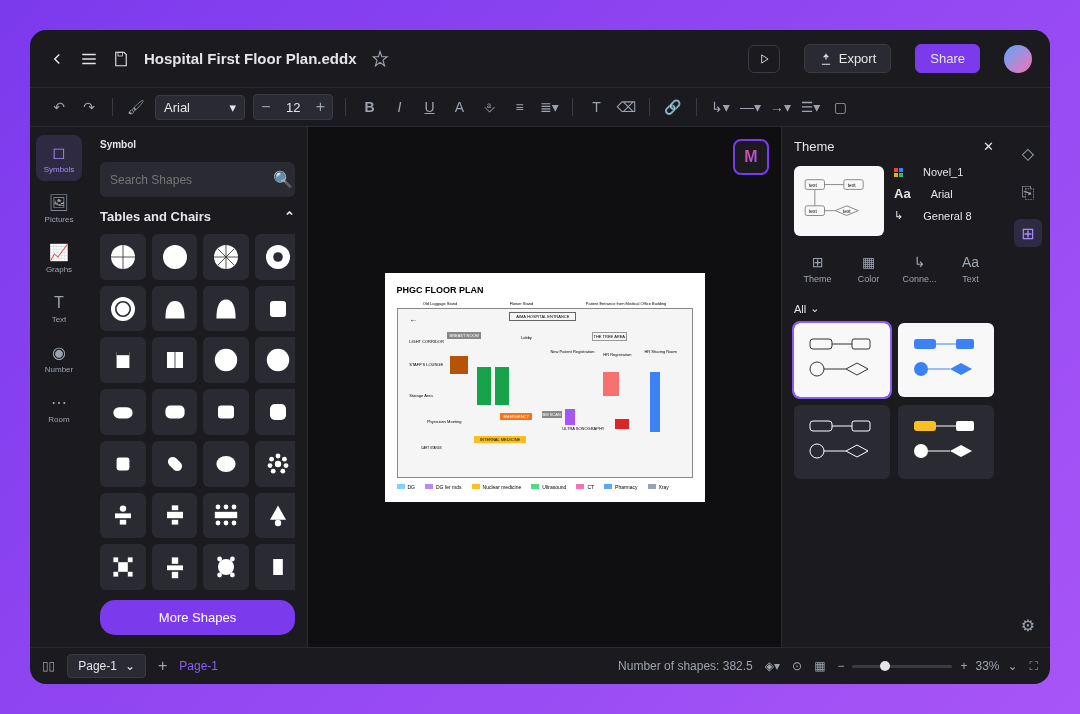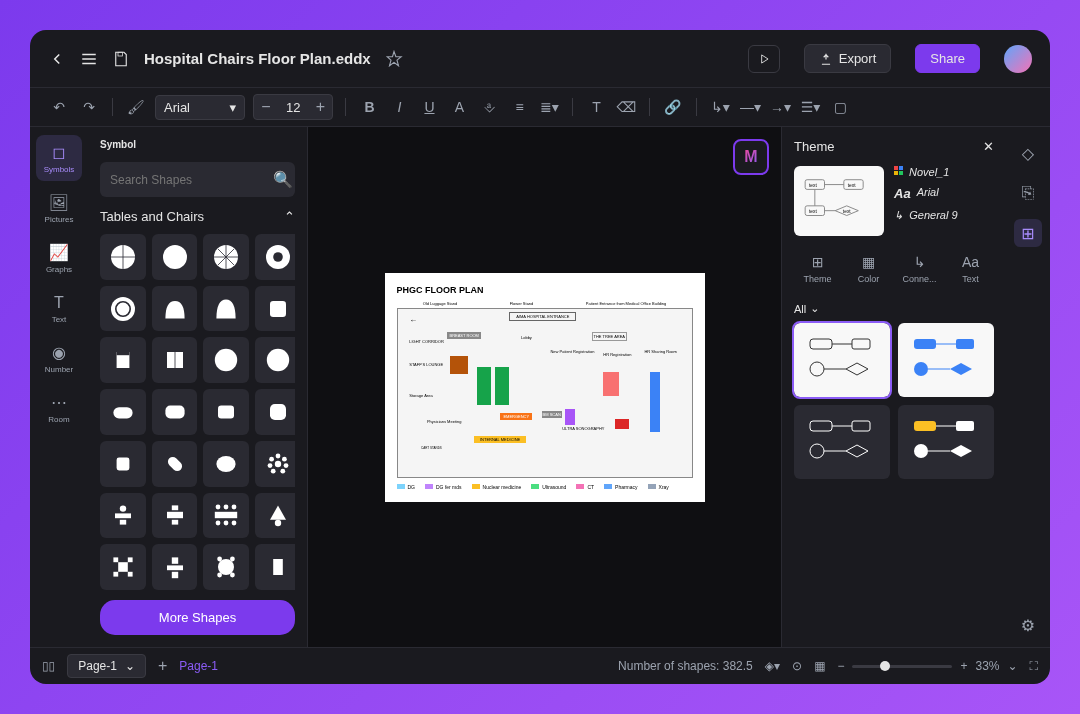--- a/index.html
+++ b/index.html
@@ -22,40 +22,40 @@
 .main{flex:1;display:flex;overflow:hidden;}
 .left-rail{width:58px;background:#1a1a1f;display:flex;flex-direction:column;align-items:center;padding-top:8px;gap:4px;}
 .rail-item{width:46px;height:46px;display:flex;flex-direction:column;align-items:center;justify-content:center;color:#9ca3af;cursor:pointer;border-radius:8px;gap:2px;}
 .rail-item.active{background:#2d2a42;color:#a78bfa;}
 .rail-item .ri-ic{width:20px;height:20px;display:flex;align-items:center;justify-content:center;}
 .rail-item .ri-lbl{font-size:8px;}
 .symbols-panel{width:220px;background:#1a1a1f;border-right:1px solid #2a2a32;display:flex;flex-direction:column;padding:12px;overflow:hidden;}
 .symbols-panel h3{color:#e5e5e5;font-size:10px;font-weight:600;margin-bottom:12px;}
 .search-box{background:#2a2a32;border-radius:6px;padding:8px 10px;display:flex;align-items:center;gap:8px;margin-bottom:12px;}
 .search-box input{background:transparent;border:none;color:#9ca3af;font-size:12px;flex:1;outline:none;}
-.cat-header{display:flex;align-items:center;justify-content:space-between;color:#e5e5e5;font-size:13px;font-weight:400;margin-bottom:10px;cursor:pointer;}
+.cat-header{display:flex;align-items:center;justify-content:space-between;color:#e5e5e5;font-size:13px;font-weight:700;margin-bottom:10px;cursor:pointer;}
 .shape-grid{display:grid;grid-template-columns:repeat(4,1fr);gap:6px;flex:1;overflow-y:auto;}
 .shape{aspect-ratio:1;background:#2a2a32;border-radius:6px;display:flex;align-items:center;justify-content:center;cursor:pointer;}
 .shape svg{width:70%;height:70%;}
 .more-btn{background:#7c3aed;color:#fff;border:none;border-radius:15px;padding:10px;font-size:13px;margin-top:10px;cursor:pointer;}
 .canvas-area{flex:1;background:#0f0f12;display:flex;align-items:center;justify-content:center;position:relative;}
 .ai-badge{position:absolute;top:12px;right:12px;width:36px;height:36px;border:2px solid #7c3aed;border-radius:8px;display:flex;align-items:center;justify-content:center;background:#1a1a1f;}
 .floor-plan{background:#fff;width:320px;padding:12px;font-size:6px;color:#000;}
 .floor-plan .fp-title{font-size:9px;font-weight:600;margin-bottom:6px;}
 .fp-body{border:1px solid #888;height:170px;position:relative;background:#f5f5f5;}
 .fp-block{position:absolute;font-size:4px;}
 .fp-legend{display:flex;flex-wrap:wrap;gap:4px 10px;margin-top:6px;font-size:5px;}
 .fp-leg{display:flex;align-items:center;gap:3px;}
 .fp-sw{width:8px;height:5px;}
 .theme-panel{width:225px;background:#1a1a1f;border-left:1px solid #2a2a32;display:flex;flex-direction:column;padding:12px;overflow:hidden;}
 .theme-header{display:flex;justify-content:space-between;align-items:center;color:#e5e5e5;font-size:13px;margin-bottom:12px;}
 .theme-preview{display:flex;gap:10px;margin-bottom:12px;}
 .theme-thumb{width:90px;height:70px;background:#f8f8f8;border-radius:6px;padding:6px;position:relative;}
 .theme-info{flex:1;display:flex;flex-direction:column;gap:8px;font-size:11px;color:#e5e5e5;}
-.theme-info .ti-row{display:flex;align-items:flex-start;gap:6px;font-style:italic;}
+.theme-info .ti-row{display:flex;align-items:center;gap:20px;}
 .theme-tabs{display:flex;gap:4px;margin-bottom:12px;}
 .theme-tab{flex:1;display:flex;flex-direction:column;align-items:center;gap:4px;padding:6px 2px;color:#9ca3af;font-size:9px;cursor:pointer;}
 .built-in{color:#8b5cf6;font-size:12px;border-bottom:1px solid #8b5cf6;padding-bottom:4px;margin-bottom:10px;display:inline-block;}
 .bi-wrapper{display:flex;justify-content:space-between;align-items:center;margin-bottom:6px;}
 .all-dd{color:#e5e5e5;font-size:11px;display:flex;align-items:center;gap:4px;cursor:pointer;}
 .theme-grid{display:grid;grid-template-columns:1fr 1fr;gap:8px;}
 .theme-card{aspect-ratio:1.3;background:#f8f8f8;border-radius:6px;cursor:pointer;padding:8px;}
 .theme-card.dark{background:#2a2a32;}
 .theme-card.sel{outline:2px solid #8b5cf6;}
 .right-rail{width:44px;background:#1a1a1f;display:flex;flex-direction:column;align-items:center;padding-top:12px;gap:12px;}
@@ -85,21 +85,21 @@
         <svg viewBox="0 0 24 24">
           <path d="M3 6h18M3 12h18M3 18h18" stroke="#e5e5e5" stroke-width="2"></path>
         </svg>
       </div>
     <div class="ic">
         <svg viewBox="0 0 24 24">
           <path d="M5 3h11l3 3v15H5z" stroke="#e5e5e5" stroke-width="1.5" fill="none"></path>
           <rect x="8" y="3" width="6" height="5" stroke="#e5e5e5" fill="none"></rect>
         </svg>
       </div>
-    <div class="filename">Hospital Chairs Floor Plan.eddx</div>
+    <div class="filename">Hospital First Floor Plan.eddx</div>
     <div class="ic">
         <svg viewBox="0 0 24 24">
           <path d="M12 2l2.5 7h7l-5.5 4.5 2 7.5-6-4.5-6 4.5 2-7.5L3 9h7z" stroke="#9ca3af" stroke-width="1.5" fill="none"></path>
         </svg>
       </div>
     <div class="titlebar-right">
       <div class="ic" style="border:1px solid #3a3a42;border-radius:6px;width:32px;height:28px;">
           <svg viewBox="0 0 24 24" width="14">
             <path d="M8 5l11 7-11 7z" stroke="#e5e5e5" fill="none" stroke-width="1.5"></path>
           </svg>
@@ -478,21 +478,21 @@
                 <span style="width:4px;height:4px;background:#22c55e"></span>
               </span>
               <span>Novel_1</span>
             </div>
           <div class="ti-row">
               <b style="font-size:13px">Aa</b>
               <span>Arial</span>
             </div>
           <div class="ti-row">
               <span>↳</span>
-              <span>General 9</span>
+              <span>General 8</span>
             </div>
         </div>
       </div>
       <div class="theme-tabs">
         <div class="theme-tab">
             <span style="font-size:14px">⊞</span>
             <span>Theme</span>
           </div>
         <div class="theme-tab">
             <span style="font-size:14px">▦</span>

